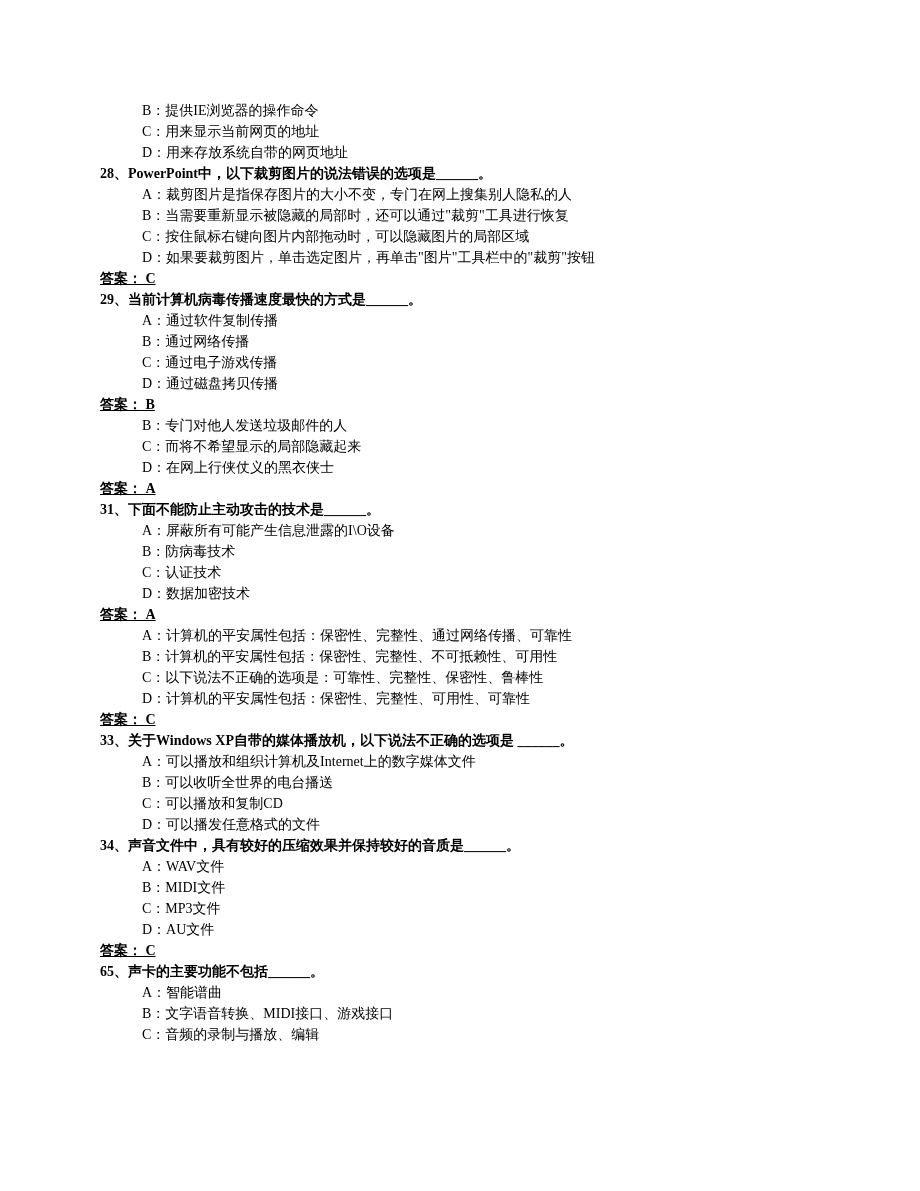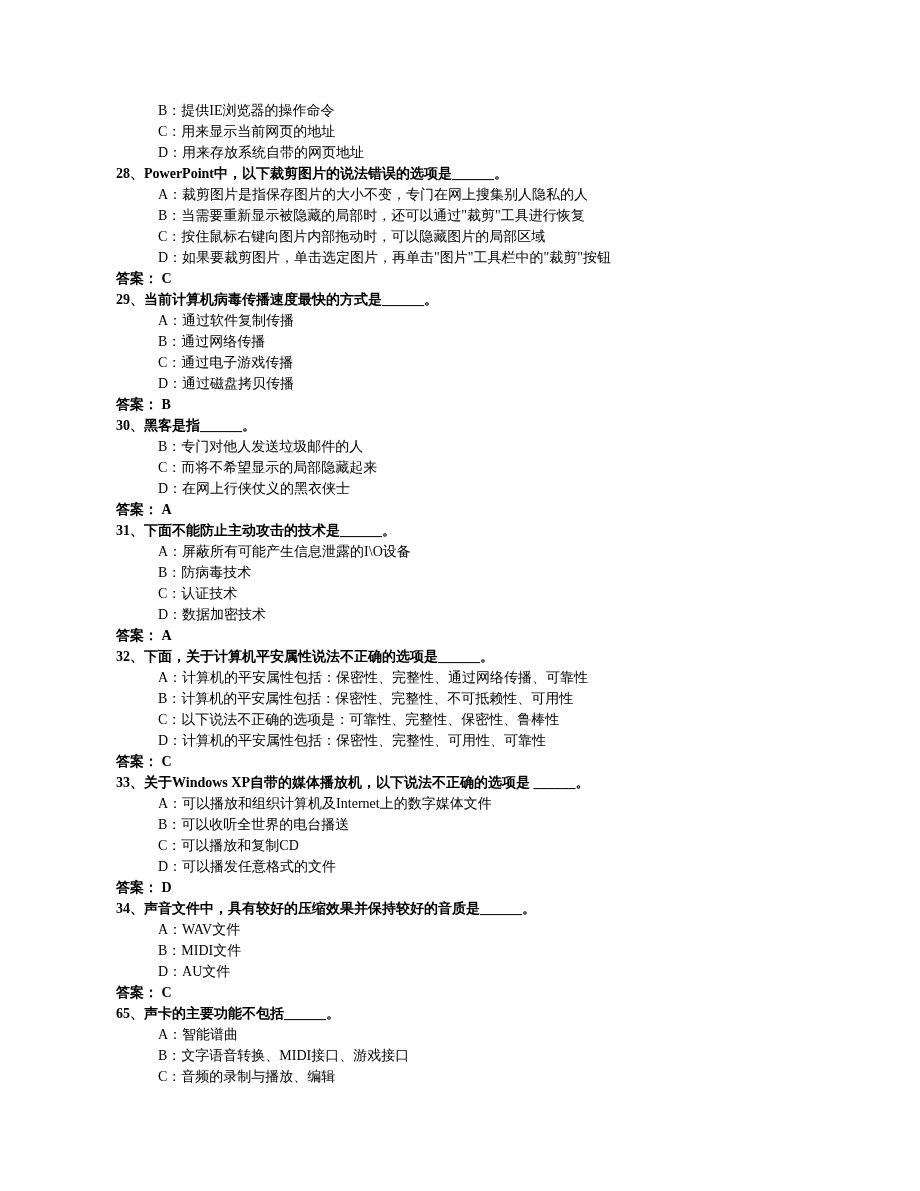--- a/index.html
+++ b/index.html
@@ -16,24 +16,24 @@
   .option {
     padding-left: 3em;
   }
   .question {
     padding-left: 0;
     font-weight: bold;
   }
   .answer {
     font-weight: bold;
     padding-left: 0;
+    text-decoration: underline;
   }
   .line {
     white-space: pre;
-    margin-left: 16px;
   }
 </style>
 </head>
 <body>
 
 <div id="container">
     <div class="line option">B：提供IE浏览器的操作命令</div>
     <div class="line option">C：用来显示当前网页的地址</div>
     <div class="line option">D：用来存放系统自带的网页地址</div>
     <div class="line question">28、PowerPoint中，以下裁剪图片的说法错误的选项是______。</div>
@@ -41,45 +41,43 @@
     <div class="line option">B：当需要重新显示被隐藏的局部时，还可以通过"裁剪"工具进行恢复</div>
     <div class="line option">C：按住鼠标右键向图片内部拖动时，可以隐藏图片的局部区域</div>
     <div class="line option">D：如果要裁剪图片，单击选定图片，再单击"图片"工具栏中的"裁剪"按钮</div>
     <div class="line answer">答案： C</div>
     <div class="line question">29、当前计算机病毒传播速度最快的方式是______。</div>
     <div class="line option">A：通过软件复制传播</div>
     <div class="line option">B：通过网络传播</div>
     <div class="line option">C：通过电子游戏传播</div>
     <div class="line option">D：通过磁盘拷贝传播</div>
     <div class="line answer">答案： B</div>
-    <div class="line question">30、黑客是指______。</div>
     <div class="line option">B：专门对他人发送垃圾邮件的人</div>
     <div class="line option">C：而将不希望显示的局部隐藏起来</div>
     <div class="line option">D：在网上行侠仗义的黑衣侠士</div>
     <div class="line answer">答案： A</div>
     <div class="line question">31、下面不能防止主动攻击的技术是______。</div>
     <div class="line option">A：屏蔽所有可能产生信息泄露的I\O设备</div>
     <div class="line option">B：防病毒技术</div>
     <div class="line option">C：认证技术</div>
     <div class="line option">D：数据加密技术</div>
     <div class="line answer">答案： A</div>
-    <div class="line question">32、下面，关于计算机平安属性说法不正确的选项是______。</div>
     <div class="line option">A：计算机的平安属性包括：保密性、完整性、通过网络传播、可靠性</div>
     <div class="line option">B：计算机的平安属性包括：保密性、完整性、不可抵赖性、可用性</div>
     <div class="line option">C：以下说法不正确的选项是：可靠性、完整性、保密性、鲁棒性</div>
     <div class="line option">D：计算机的平安属性包括：保密性、完整性、可用性、可靠性</div>
     <div class="line answer">答案： C</div>
     <div class="line question">33、关于Windows XP自带的媒体播放机，以下说法不正确的选项是 ______。</div>
     <div class="line option">A：可以播放和组织计算机及Internet上的数字媒体文件</div>
     <div class="line option">B：可以收听全世界的电台播送</div>
     <div class="line option">C：可以播放和复制CD</div>
     <div class="line option">D：可以播发任意格式的文件</div>
-    <div class="line answer">答案： D</div>
     <div class="line question">34、声音文件中，具有较好的压缩效果并保持较好的音质是______。</div>
     <div class="line option">A：WAV文件</div>
     <div class="line option">B：MIDI文件</div>
+    <div class="line option">C：MP3文件</div>
     <div class="line option">D：AU文件</div>
     <div class="line answer">答案： C</div>
     <div class="line question">65、声卡的主要功能不包括______。</div>
     <div class="line option">A：智能谱曲</div>
     <div class="line option">B：文字语音转换、MIDI接口、游戏接口</div>
     <div class="line option">C：音频的录制与播放、编辑</div>
   </div>
 
 </body></html>

